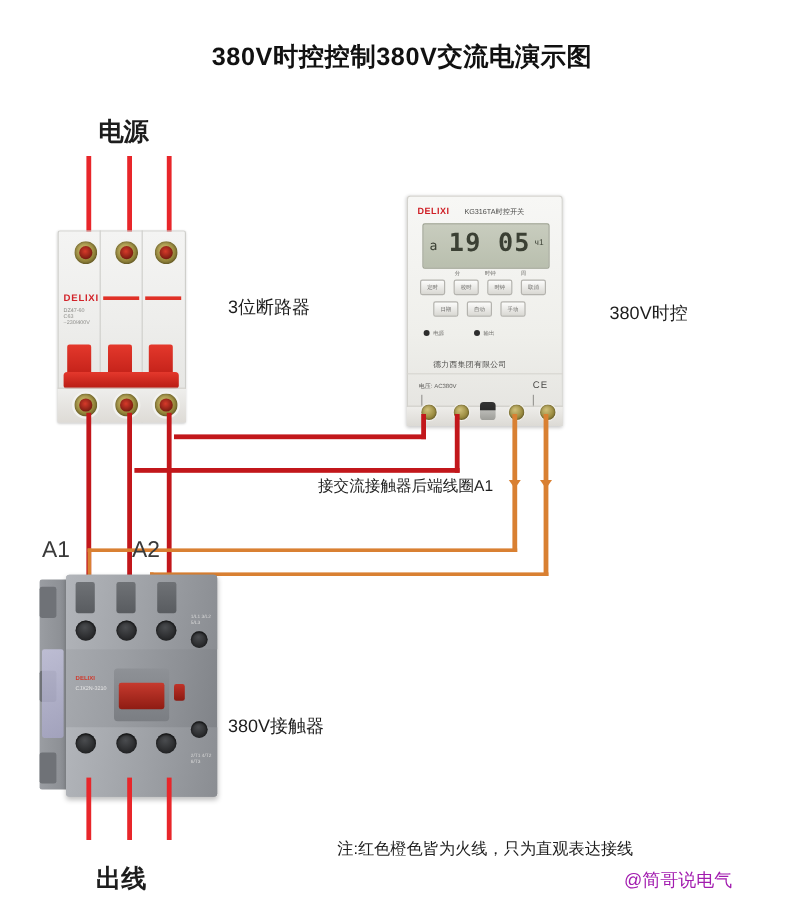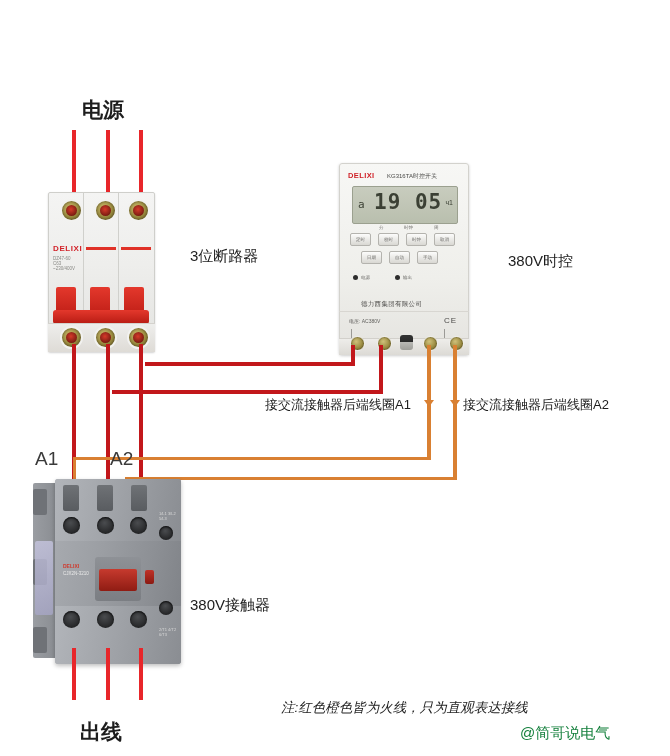--- a/index.html
+++ b/index.html
@@ -295,36 +295,36 @@
   
   .lbl { position: absolute; font-size: 15px; color: #1d1d1d; white-space: nowrap; }
   .lbl-big { font-size: 21px; font-weight: bold; }
   .lbl-a { font-size: 19px; color: #3a3a3a; }
 
   #note {
     position: absolute;
     left: 281px; top: 697px;
     font-size: 13.5px; color: #1d1d1d;
     line-height: 21px;
-    font-style: italic;
   }
   #note .l2 { display: block; padding-left: 58px; }
   #watermark {
     position: absolute;
     left: 520px; top: 724px;
     font-size: 15px;
-    color: #15803d;
+    color: #a21caf;
     white-space: nowrap;
   }
 </style>
 </head>
 <body>
 
 <div id="canvas">
 
+  <div class="txt" id="title">380V时控控制380V交流电演示图</div>
 
   <div class="lbl lbl-big" style="left:82px; top:96px;">电源</div>
 
   <div class="wire wire-red" style="left:72px; top:130px; width:4px; height:75px;"></div>
   <div class="wire wire-red" style="left:106px; top:130px; width:4px; height:75px;"></div>
   <div class="wire wire-red" style="left:139px; top:130px; width:4px; height:75px;"></div>
 
   <div id="breaker">
     <div class="brk-body"></div>
     <div class="brk-sep" style="left:35px;"></div>
@@ -418,21 +418,20 @@
   <div class="arrow-down arrow-org-d" style="left:69px; top:512px;"></div>
 
   <div class="wire wire-org" style="left:453px; top:345px; width:4px; height:135px;"></div>
   <div class="wire wire-org" style="left:125px; top:477px; width:332px; height:3px;"></div>
   <div class="wire wire-org" style="left:125px; top:477px; width:3px; height:40px;"></div>
   <div class="arrow-down arrow-org-d" style="left:121px; top:512px;"></div>
 
   <div class="lbl" style="left:265px; top:396px; font-size:13px;">接交流接触器后端线圈A1</div>
   <div class="arrow-down arrow-org-d" style="left:424px; top:400px;"></div>
   <div class="arrow-down arrow-org-d" style="left:450px; top:400px;"></div>
-  <div class="lbl" style="left:463px; top:396px; font-size:13px;">接交流接触器后端线圈A2</div>
 
   <div class="lbl lbl-a" style="left:35px; top:448px;">A1</div>
   <div class="lbl lbl-a" style="left:110px; top:448px;">A2</div>
 
   <div id="contactor">
     <div class="ct-backplate"></div>
     <div class="ct-mounttab" style="top:10px;"></div>
     <div class="ct-mounttab" style="top:80px;"></div>
     <div class="ct-mounttab" style="top:148px;"></div>
 

